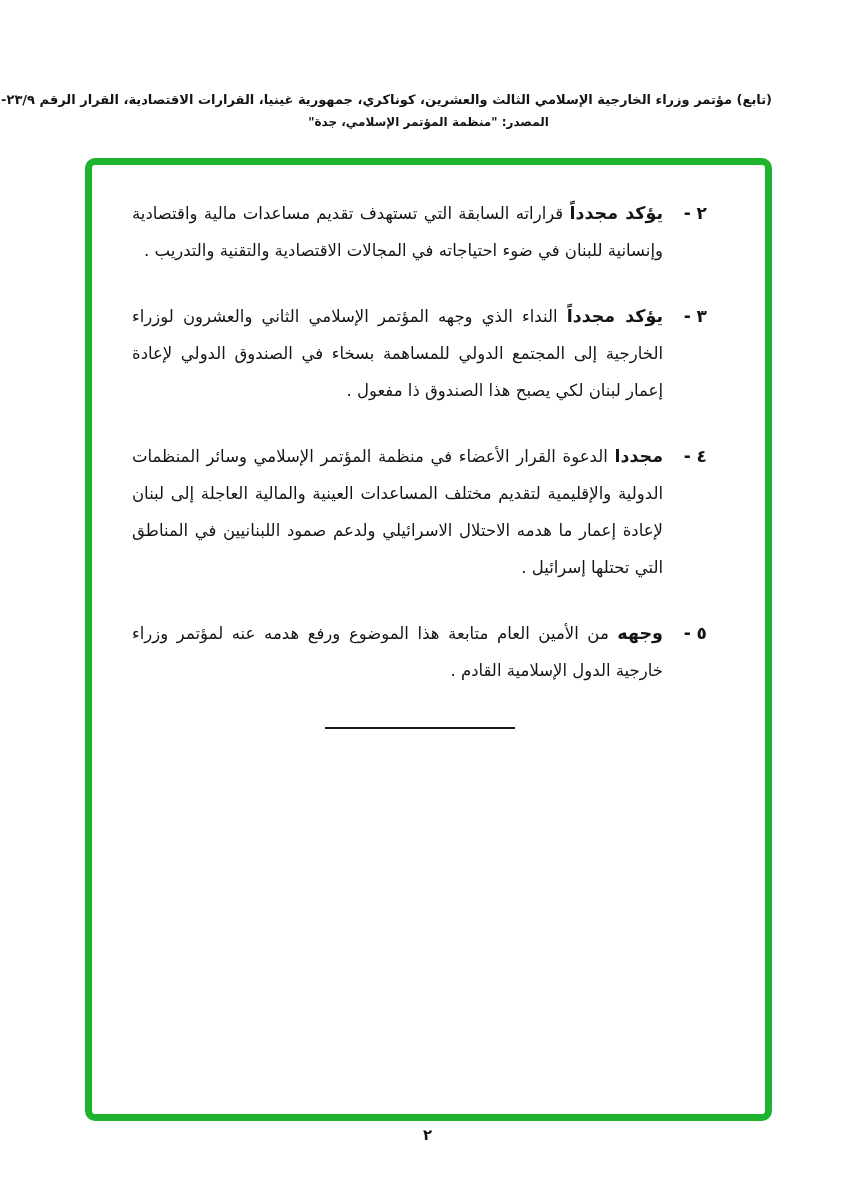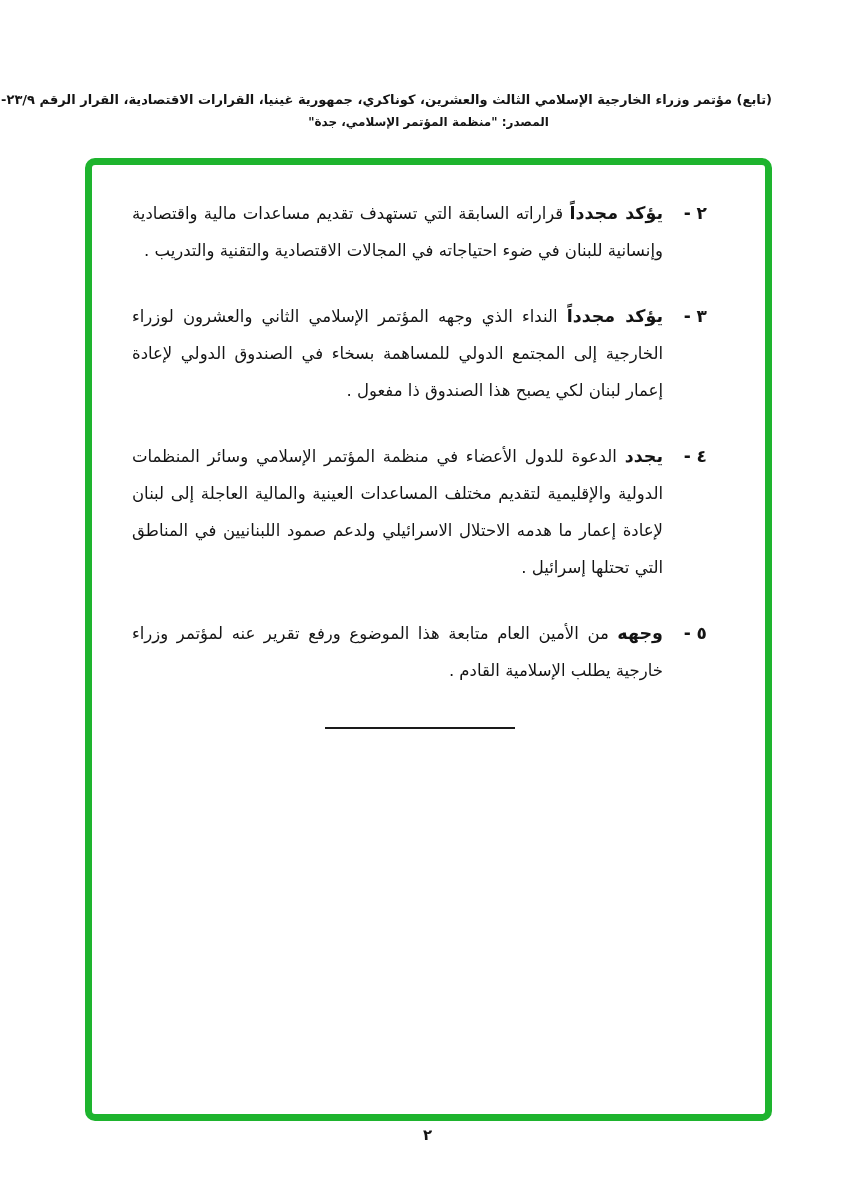--- a/index.html
+++ b/index.html
@@ -113,26 +113,26 @@
         <p class="clause-text" style="margin:0"><span class="lead">يؤكد مجدداً</span><span> قراراته السابقة التي تستهدف تقديم مساعدات مالية واقتصادية وإنسانية للبنان في ضوء احتياجاته في المجالات الاقتصادية والتقنية والتدريب .</span></p>
       </div>
 
       <div class="clause">
         <span class="clause-marker">٣ -</span>
         <p class="clause-text" style="margin:0"><span class="lead">يؤكد مجدداً</span><span> النداء الذي وجهه المؤتمر الإسلامي الثاني والعشرون لوزراء الخارجية إلى المجتمع الدولي للمساهمة بسخاء في الصندوق الدولي لإعادة إعمار لبنان لكي يصبح هذا الصندوق ذا مفعول .</span></p>
       </div>
 
       <div class="clause">
         <span class="clause-marker">٤ -</span>
-        <p class="clause-text" style="margin:0"><span class="lead">يجدد</span><span> الدعوة للدول الأعضاء في منظمة المؤتمر الإسلامي وسائر المنظمات الدولية والإقليمية لتقديم مختلف المساعدات العينية والمالية العاجلة إلى لبنان لإعادة إعمار ما هدمه الاحتلال الاسرائيلي ولدعم صمود اللبنانيين في المناطق التي تحتلها إسرائيل .</span></p>
+        <p class="clause-text" style="margin:0"><span class="lead">مجددا</span><span> الدعوة القرار الأعضاء في منظمة المؤتمر الإسلامي وسائر المنظمات الدولية والإقليمية لتقديم مختلف المساعدات العينية والمالية العاجلة إلى لبنان لإعادة إعمار ما هدمه الاحتلال الاسرائيلي ولدعم صمود اللبنانيين في المناطق التي تحتلها إسرائيل .</span></p>
       </div>
 
       <div class="clause">
         <span class="clause-marker">٥ -</span>
-        <p class="clause-text" style="margin:0"><span class="lead">وجهه</span><span> من الأمين العام متابعة هذا الموضوع ورفع تقرير عنه لمؤتمر وزراء خارجية يطلب الإسلامية القادم .</span></p>
+        <p class="clause-text" style="margin:0"><span class="lead">وجهه</span><span> من الأمين العام متابعة هذا الموضوع ورفع هدمه عنه لمؤتمر وزراء خارجية الدول الإسلامية القادم .</span></p>
       </div>
 
       <div class="end-rule"></div>
 
     </div>
   </div>
 
   <div class="page-number">٢</div>
 
 </div>

